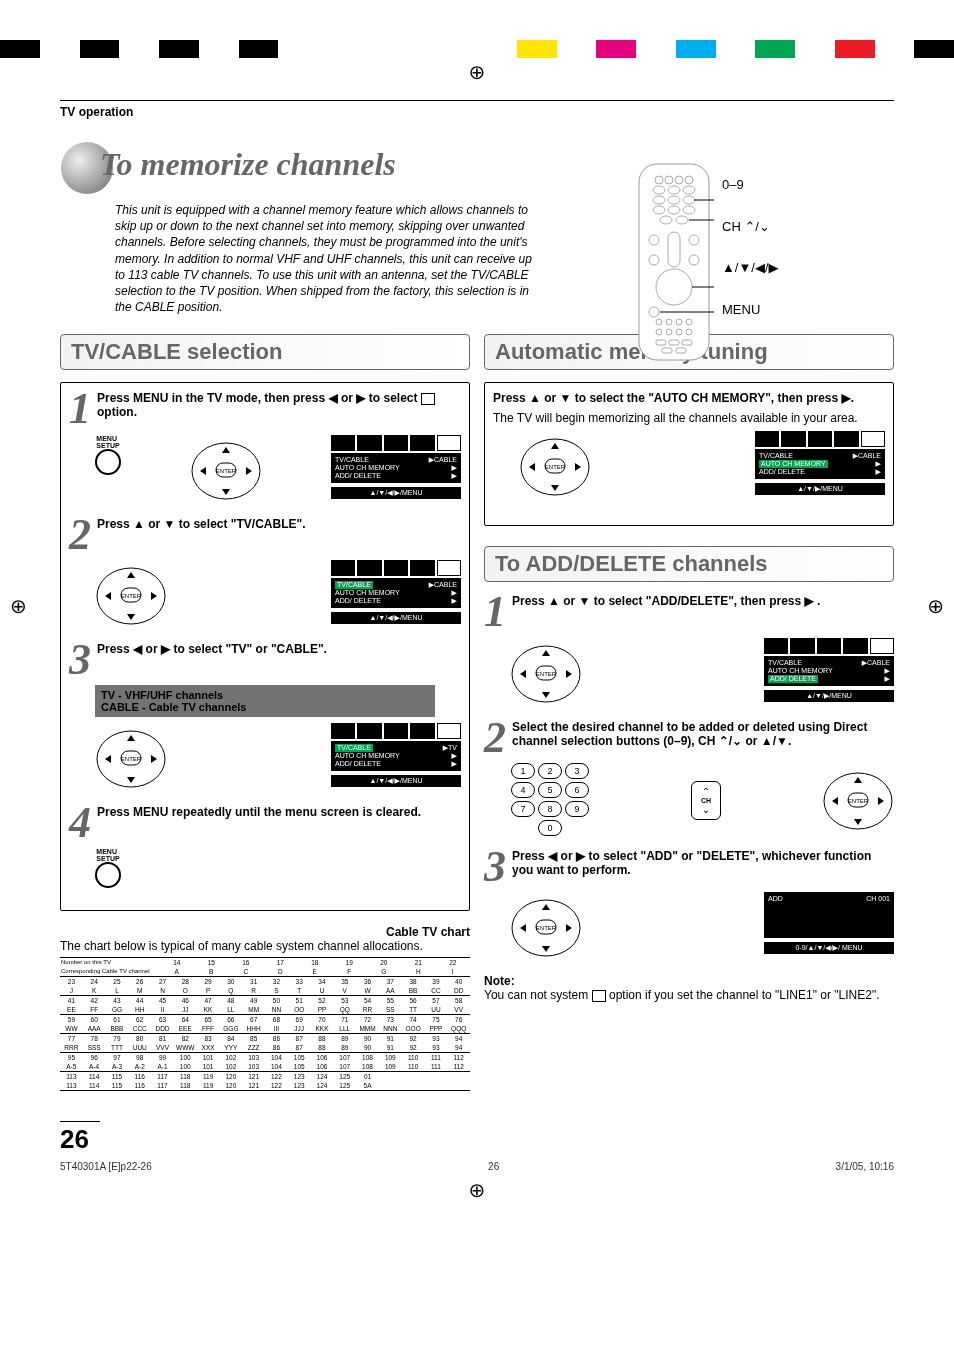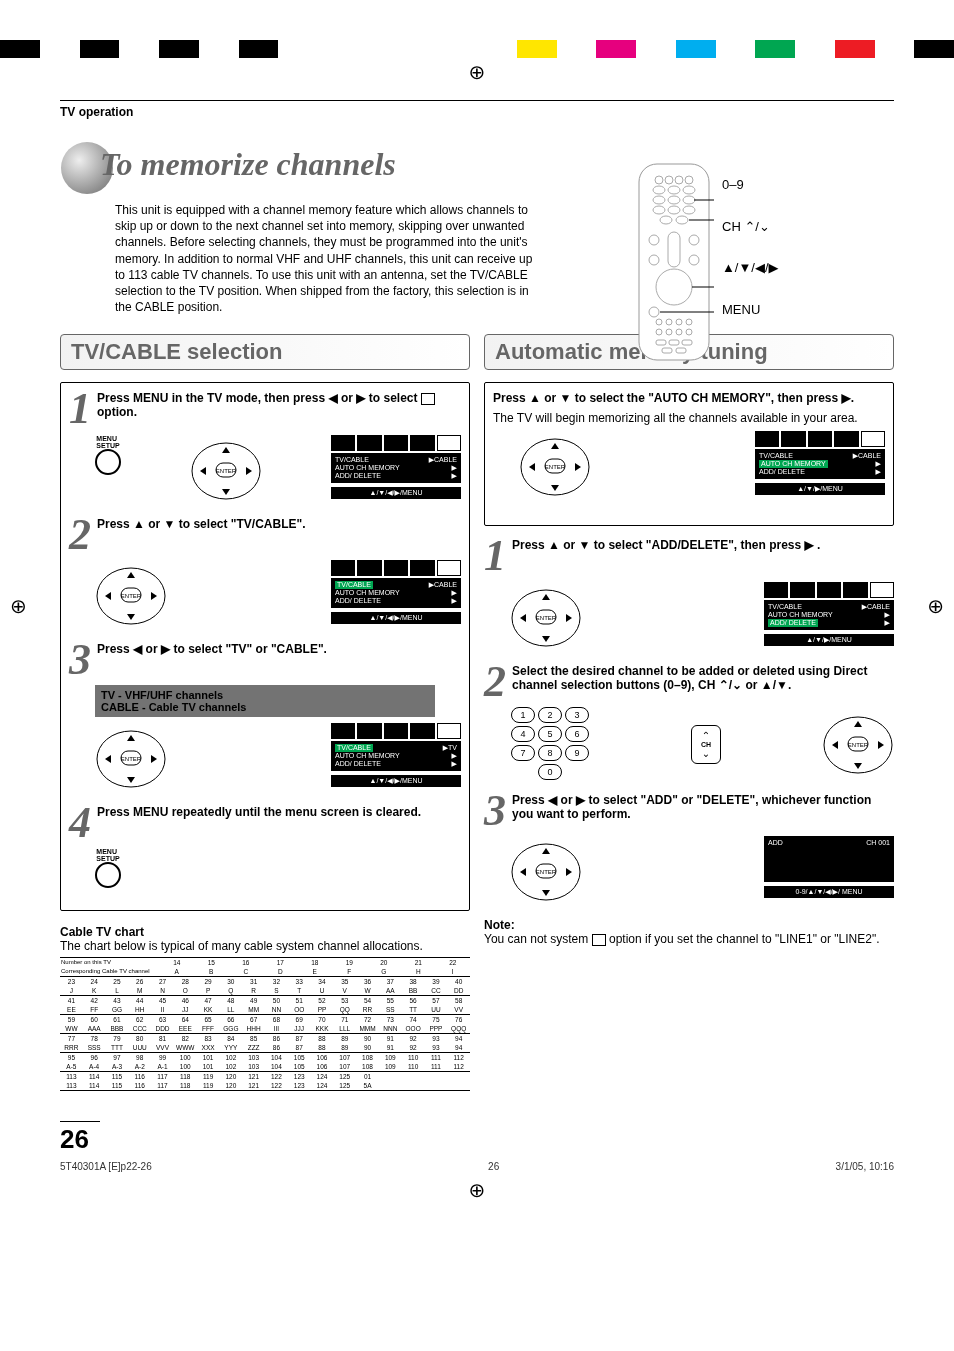--- a/index.html
+++ b/index.html
@@ -64,20 +64,21 @@
     color: #666;
     margin-left: -15px;
     margin-top: 5px;
   }
   .title-desc {
     font-size: 12px;
     margin-left: 55px;
     margin-top: 6px;
     width: 420px;
     line-height: 1.35;
+    font-style: italic;
   }
   .remote-box {
     position: absolute;
     right: 70px;
     top: 162px;
     width: 250px;
     display: flex;
   }
   .remote-svg { width: 80px; height: 200px; }
   .remote-labels {
@@ -186,20 +187,21 @@
     background: #737373;
     padding: 4px 6px;
     margin: 4px 26px 6px 26px;
     font-size: 11px;
     font-weight: bold;
   }
   .chart-hdr {
     font-size: 12px;
     font-weight: bold;
     margin-top: 14px;
+    text-align: right;
   }
   .chart-desc {
     font-size: 12px;
     margin-bottom: 4px;
   }
   .chart-tbl {
     font-size: 6.5px;
     border-top: 1px solid #000;
   }
   .chart-tbl .r {
@@ -823,20 +825,21 @@
               <div class="row">
                   <span>ADD/ DELETE</span>
                   <span>▶</span>
                 </div>
             </div>
             <div class="osd-foot">▲/▼/▶/MENU</div>
           </div>
         </div>
       </div>
 
+      <div class="section-hdr" style="margin-top:20px;">To ADD/DELETE channels</div>
 
       <div class="step" style="margin-top:12px;">
         <div class="step-num">1</div>
         <div class="step-body">Press ▲ or ▼ to select "ADD/DELETE", then press ▶ .</div>
       </div>
       <div class="figs">
         <svg class="dpad" viewBox="0 0 72 72">
           <ellipse cx="36" cy="36" rx="34" ry="28" fill="#fff" stroke="#000"></ellipse>
           <rect x="26" y="28" width="20" height="14" rx="7" fill="#fff" stroke="#000"></rect>
           <text x="36" y="38" font-size="6" text-anchor="middle">ENTER</text>

